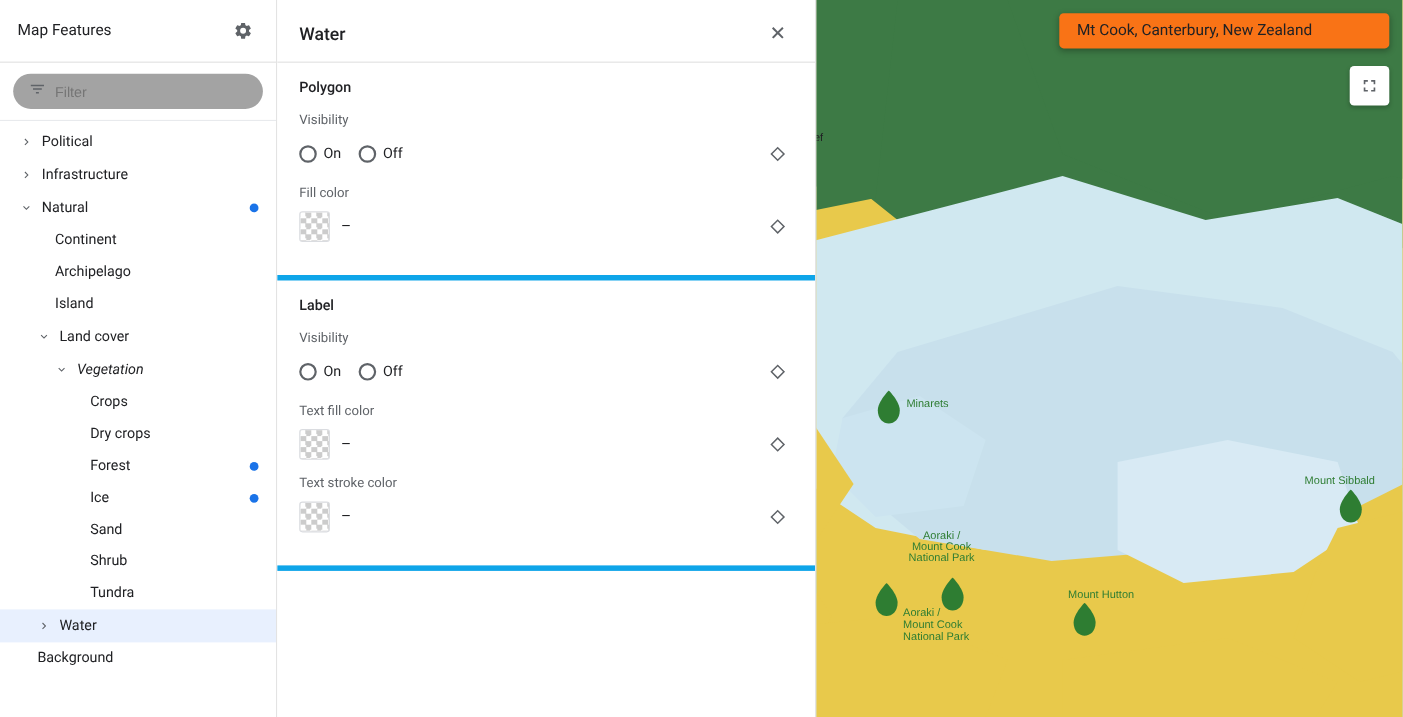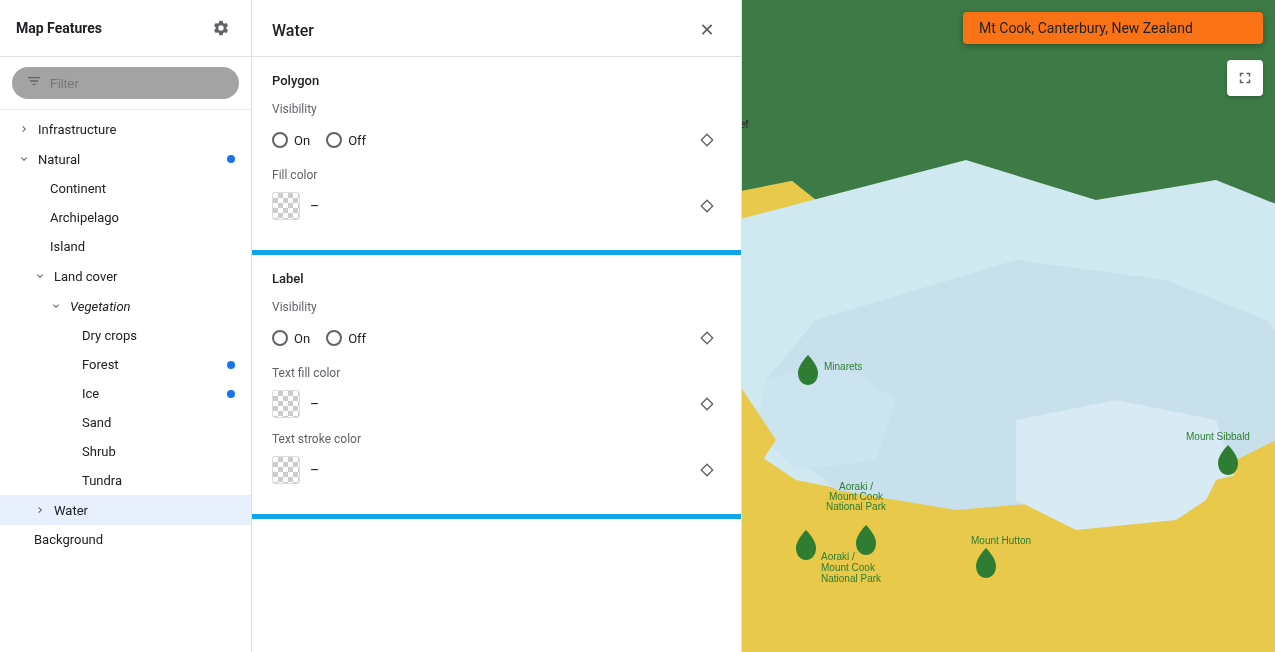--- a/index.html
+++ b/index.html
@@ -18,21 +18,21 @@
     }
     .panel-header {
       display: flex;
       align-items: center;
       justify-content: space-between;
       padding: 14px 16px;
       border-bottom: 1px solid #e0e0e0;
     }
     .panel-title {
       font-size: 14px;
-      font-weight: 700;
+      font-weight: 400;
       color: #202124;
     }
     .gear-btn {
       width: 28px; height: 28px;
       border: none; background: none; cursor: pointer;
       display: flex; align-items: center; justify-content: center;
       color: #5f6368; border-radius: 50%;
     }
     .filter-bar {
       padding: 10px 12px;
@@ -168,20 +168,28 @@
     </div>
   </div>
 
   <div class="tree" id="tree-container">
       <div class="tree-item">
         <span class="chevron">
           <svg width="12" height="12" viewBox="0 0 24 24" fill="currentColor">
             <path d="M10 6L8.59 7.41 13.17 12l-4.58 4.59L10 18l6-6z"></path>
           </svg>
         </span>
+        <span>Political</span>
+      </div>
+      <div class="tree-item">
+        <span class="chevron">
+          <svg width="12" height="12" viewBox="0 0 24 24" fill="currentColor">
+            <path d="M10 6L8.59 7.41 13.17 12l-4.58 4.59L10 18l6-6z"></path>
+          </svg>
+        </span>
         <span>Infrastructure</span>
       </div>
       <div class="tree-item">
         <span class="chevron down">
           <svg width="12" height="12" viewBox="0 0 24 24" fill="currentColor">
             <path d="M10 6L8.59 7.41 13.17 12l-4.58 4.59L10 18l6-6z"></path>
           </svg>
         </span>
         <span>Natural</span>
         <span class="dot-blue"></span>
@@ -206,20 +214,24 @@
         </span>
         <span>Land cover</span>
       </div>
       <div class="tree-item indent-2">
         <span class="chevron down">
           <svg width="12" height="12" viewBox="0 0 24 24" fill="currentColor">
             <path d="M10 6L8.59 7.41 13.17 12l-4.58 4.59L10 18l6-6z"></path>
           </svg>
         </span>
         <span>Vegetation</span>
+      </div>
+      <div class="tree-item indent-3">
+        <span style="width: 18px; display: inline-block;"></span>
+        <span>Crops</span>
       </div>
       <div class="tree-item indent-3">
         <span style="width: 18px; display: inline-block;"></span>
         <span>Dry crops</span>
       </div>
       <div class="tree-item indent-3">
         <span style="width: 18px; display: inline-block;"></span>
         <span>Forest</span>
         <span class="dot-blue"></span>
       </div>

